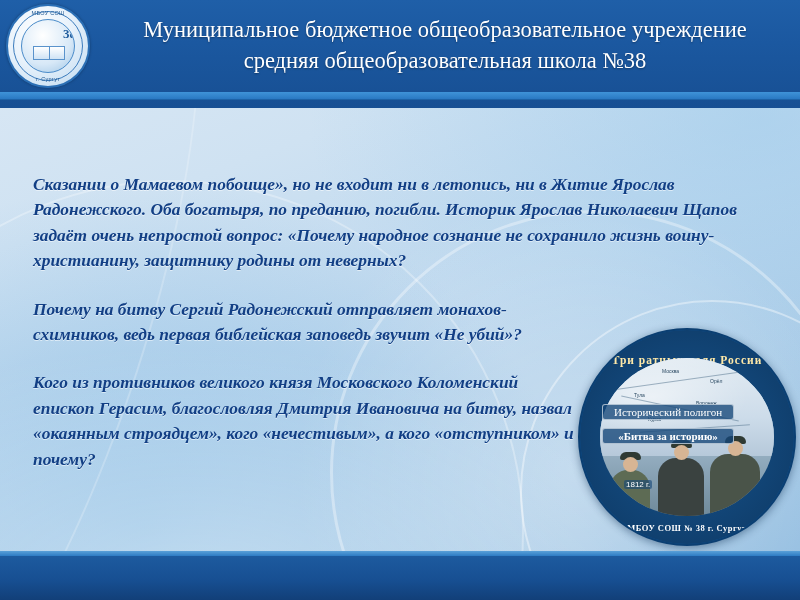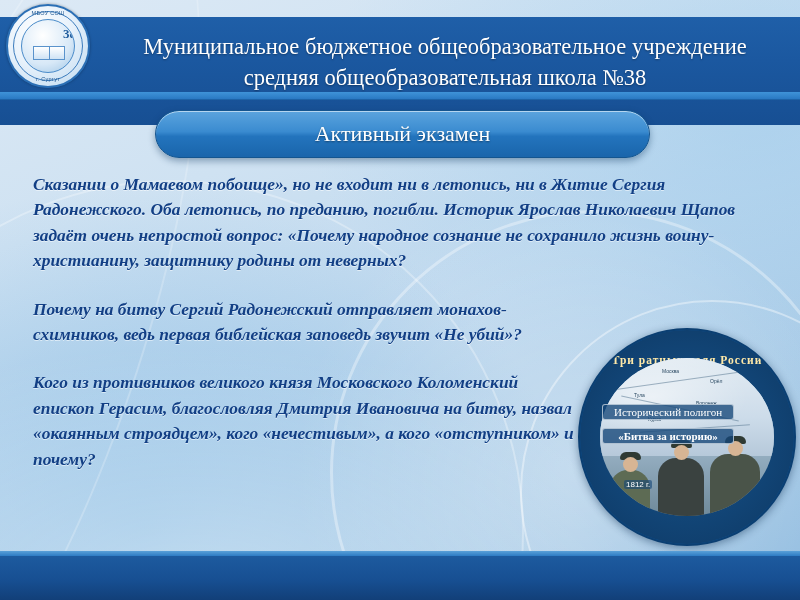--- a/index.html
+++ b/index.html
@@ -39,21 +39,21 @@
   .bg-glow {
     position: absolute;
     left: 0; bottom: 0; width: 800px; height: 300px;
     background: radial-gradient(ellipse at 25% 100%, rgba(255,255,255,0.45) 0%, rgba(255,255,255,0) 60%);
     pointer-events: none;
   }
 
   
   #header {
     position: absolute;
-    left: 0; top: 17px;
+    left: 0; top: 0;
     width: 800px; height: 108px;
     background: linear-gradient(180deg, #1f5fa8 0%, #1b58a0 40%, #174f93 100%);
     box-sizing: border-box;
   }
   #header-underline {
     position: absolute;
     left: 0; top: 92px;
     width: 800px; height: 7px;
     background: linear-gradient(180deg, #3f93d8 0%, #2a79c3 100%);
     border-bottom: 1px solid #1d63a8;
@@ -323,26 +323,23 @@
     <div class="emblem-ring"></div>
     <div class="emblem-ring2"></div>
     <div class="emblem-top-text">МБОУ СОШ</div>
     <div class="emblem-bottom-text">г. Сургут</div>
     <div class="emblem-inner">
       <div class="emblem-num">38</div>
       <div class="emblem-book"></div>
     </div>
   </div>
 
-  <div id="exam-pill">
-    <div id="exam-pill-label">Активный экзамен</div>
-  </div>
 
   <div id="body-text">
-    <p class="para">Сказании о Мамаевом побоище», но не входит ни в летопись, ни в Житие Сергия Радонежского. Оба летопись, по преданию, погибли. Историк Ярослав Николаевич  Щапов задаёт очень непростой вопрос: «Почему народное сознание не сохранило жизнь воину-христианину, защитнику родины от неверных?</p>
+    <p class="para">Сказании о Мамаевом побоище», но не входит ни в летопись, ни в Житие Ярослав Радонежского. Оба богатыря, по преданию, погибли. Историк Ярослав Николаевич  Щапов задаёт очень непростой вопрос: «Почему народное сознание не сохранило жизнь воину-христианину, защитнику родины от неверных?</p>
     <p class="para narrow">Почему на битву Сергий Радонежский отправляет монахов-схимников, ведь первая библейская заповедь звучит «Не убий»?</p>
     <p class="para narrow">Кого из противников великого князя Московского Коломенский епископ Герасим, благословляя Дмитрия Ивановича на битву, назвал «окаянным строядцем», кого «нечестивым», а кого «отступником» и почему?</p>
   </div>
 
   <div id="badge">
     <div id="badge-outer-ring"></div>
     <div id="badge-arc-top">Три ратных поля России</div>
     <div id="badge-photo">
       <div class="photo-map">
         <div class="map-line" style="left:10px; top:22px; width:140px; transform:rotate(-8deg);"></div>
@@ -365,18 +362,19 @@
           </div>
         <div class="soldier s-right">
             <span class="cap"></span>
             <span class="head"></span>
           </div>
       </div>
       <div id="badge-year">1812 г.</div>
     </div>
     <div id="badge-plate1">Исторический полигон</div>
     <div id="badge-plate2">«Битва за историю»</div>
+    <div id="badge-arc-bottom">МБОУ СОШ № 38  г. Сургут</div>
   </div>
 
   <div id="footer-top-line"></div>
   <div id="footer"></div>
 
 </div>
 
 </body></html>

